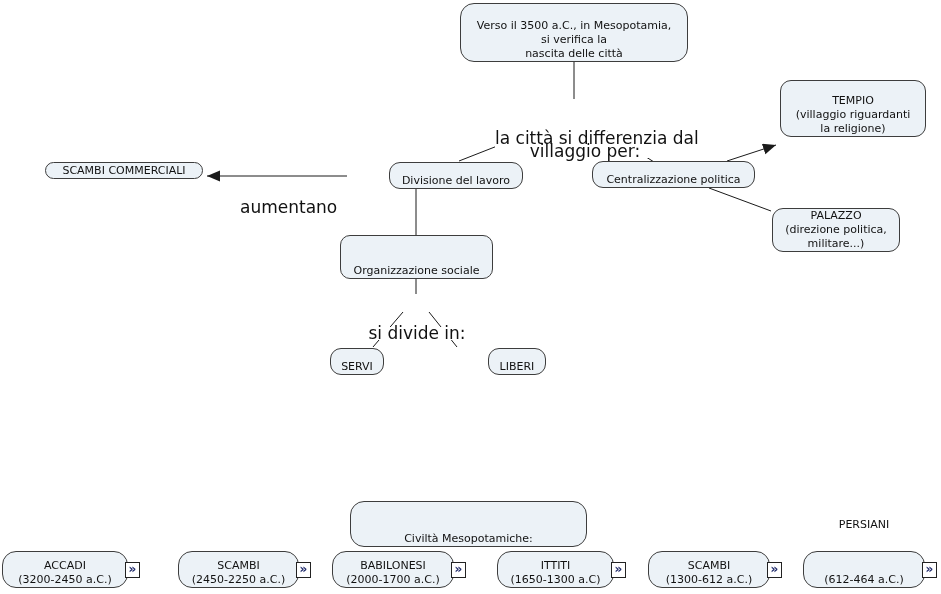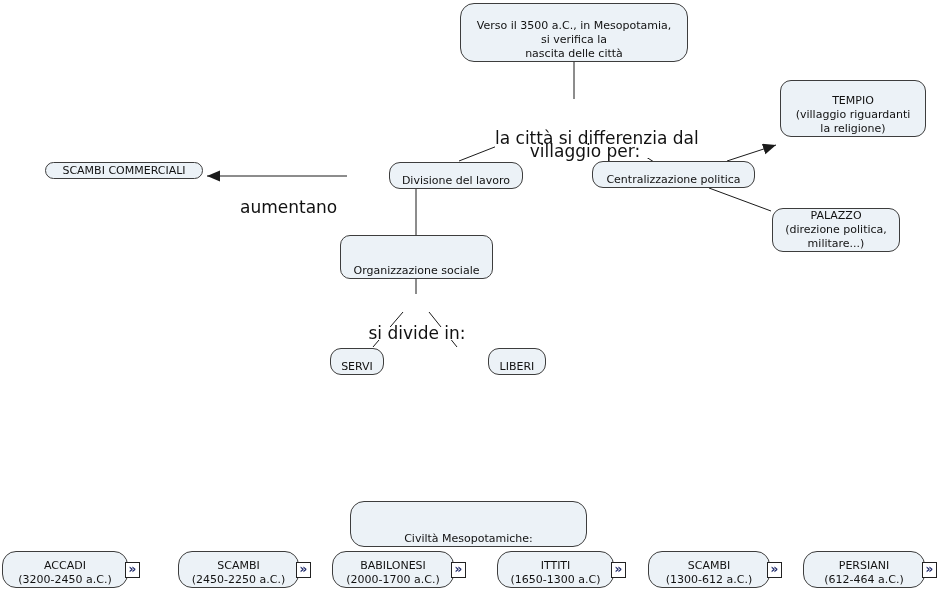--- a/index.html
+++ b/index.html
@@ -156,19 +156,19 @@
     <span>(1650-1300 a.C)</span>
     <span class="resource-icon">»</span>
   </div>
 
   <div class="node big" style="left:648px;top:551px;width:122px;height:37px;">
     <span>SCAMBI</span>
     <span>(1300-612 a.C.)</span>
     <span class="resource-icon">»</span>
   </div>
 
-  <div class="node big" style="left:803px;top:551px;width:122px;height:37px;">
+  <div class="node big" style="left:803px;top:551px;width:122px;height:37px;gap:41px;">
     <span>PERSIANI</span>
     <span>(612-464 a.C.)</span>
     <span class="resource-icon">»</span>
   </div>
 
 </div>
 
 </body></html>

